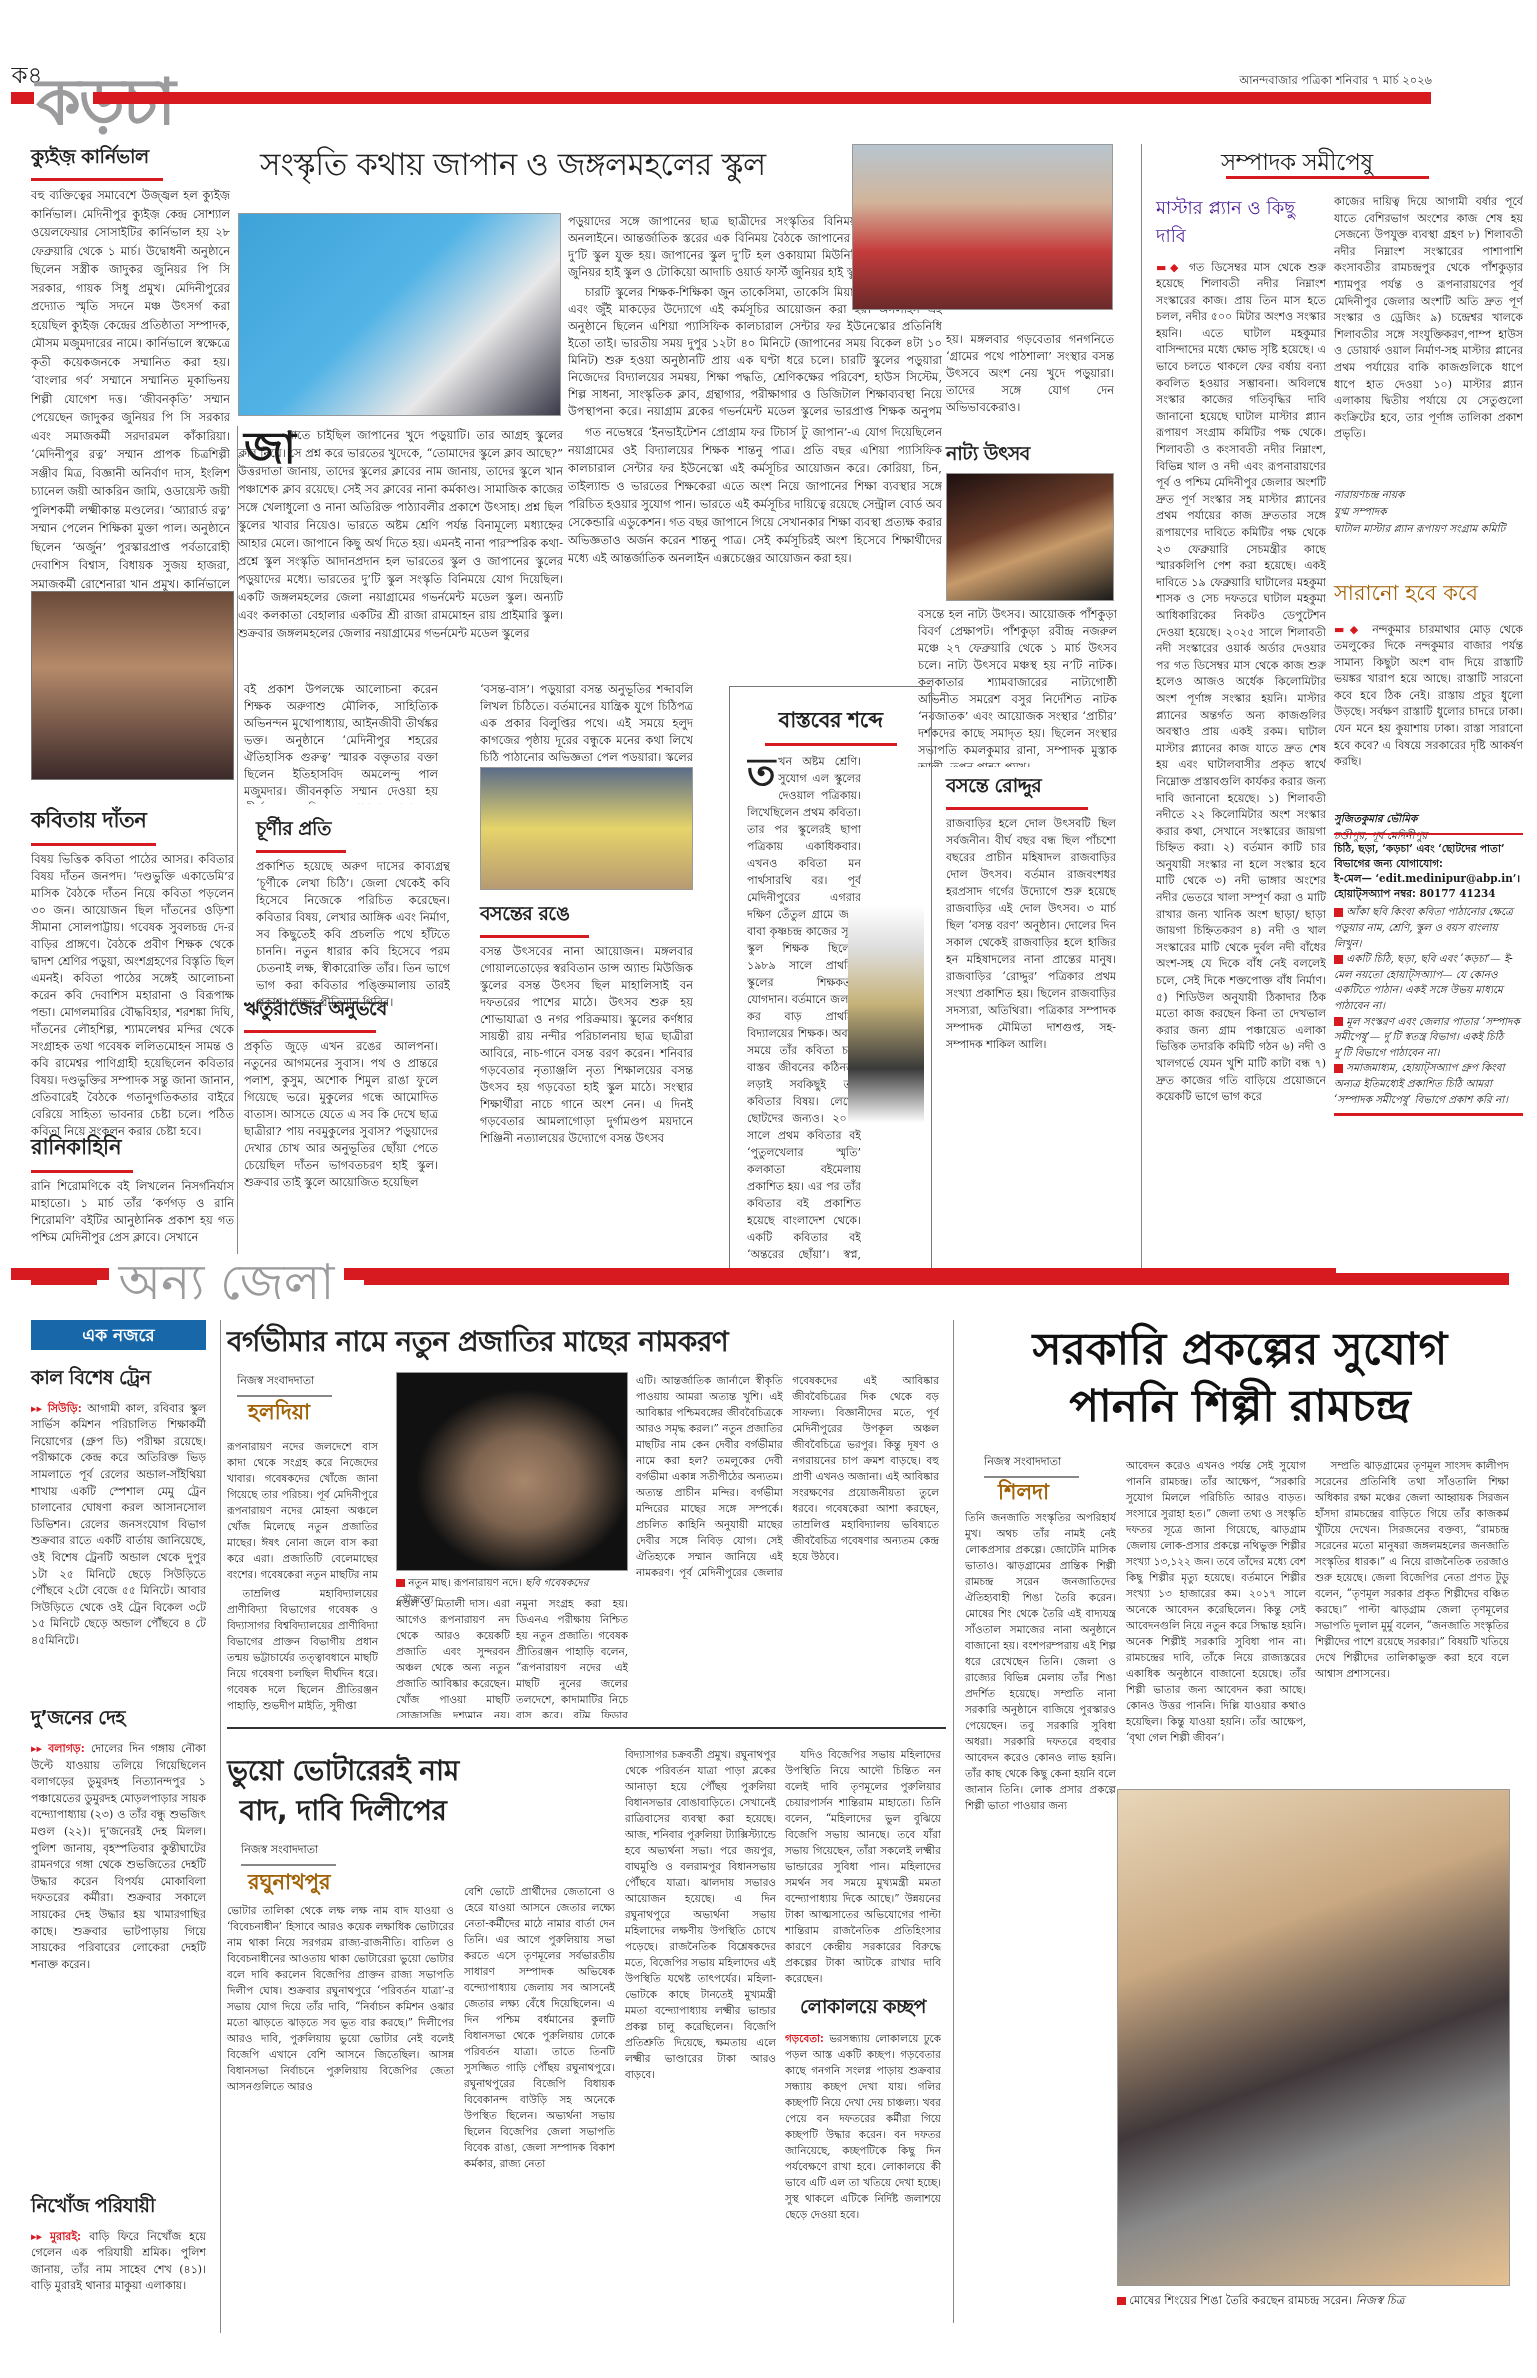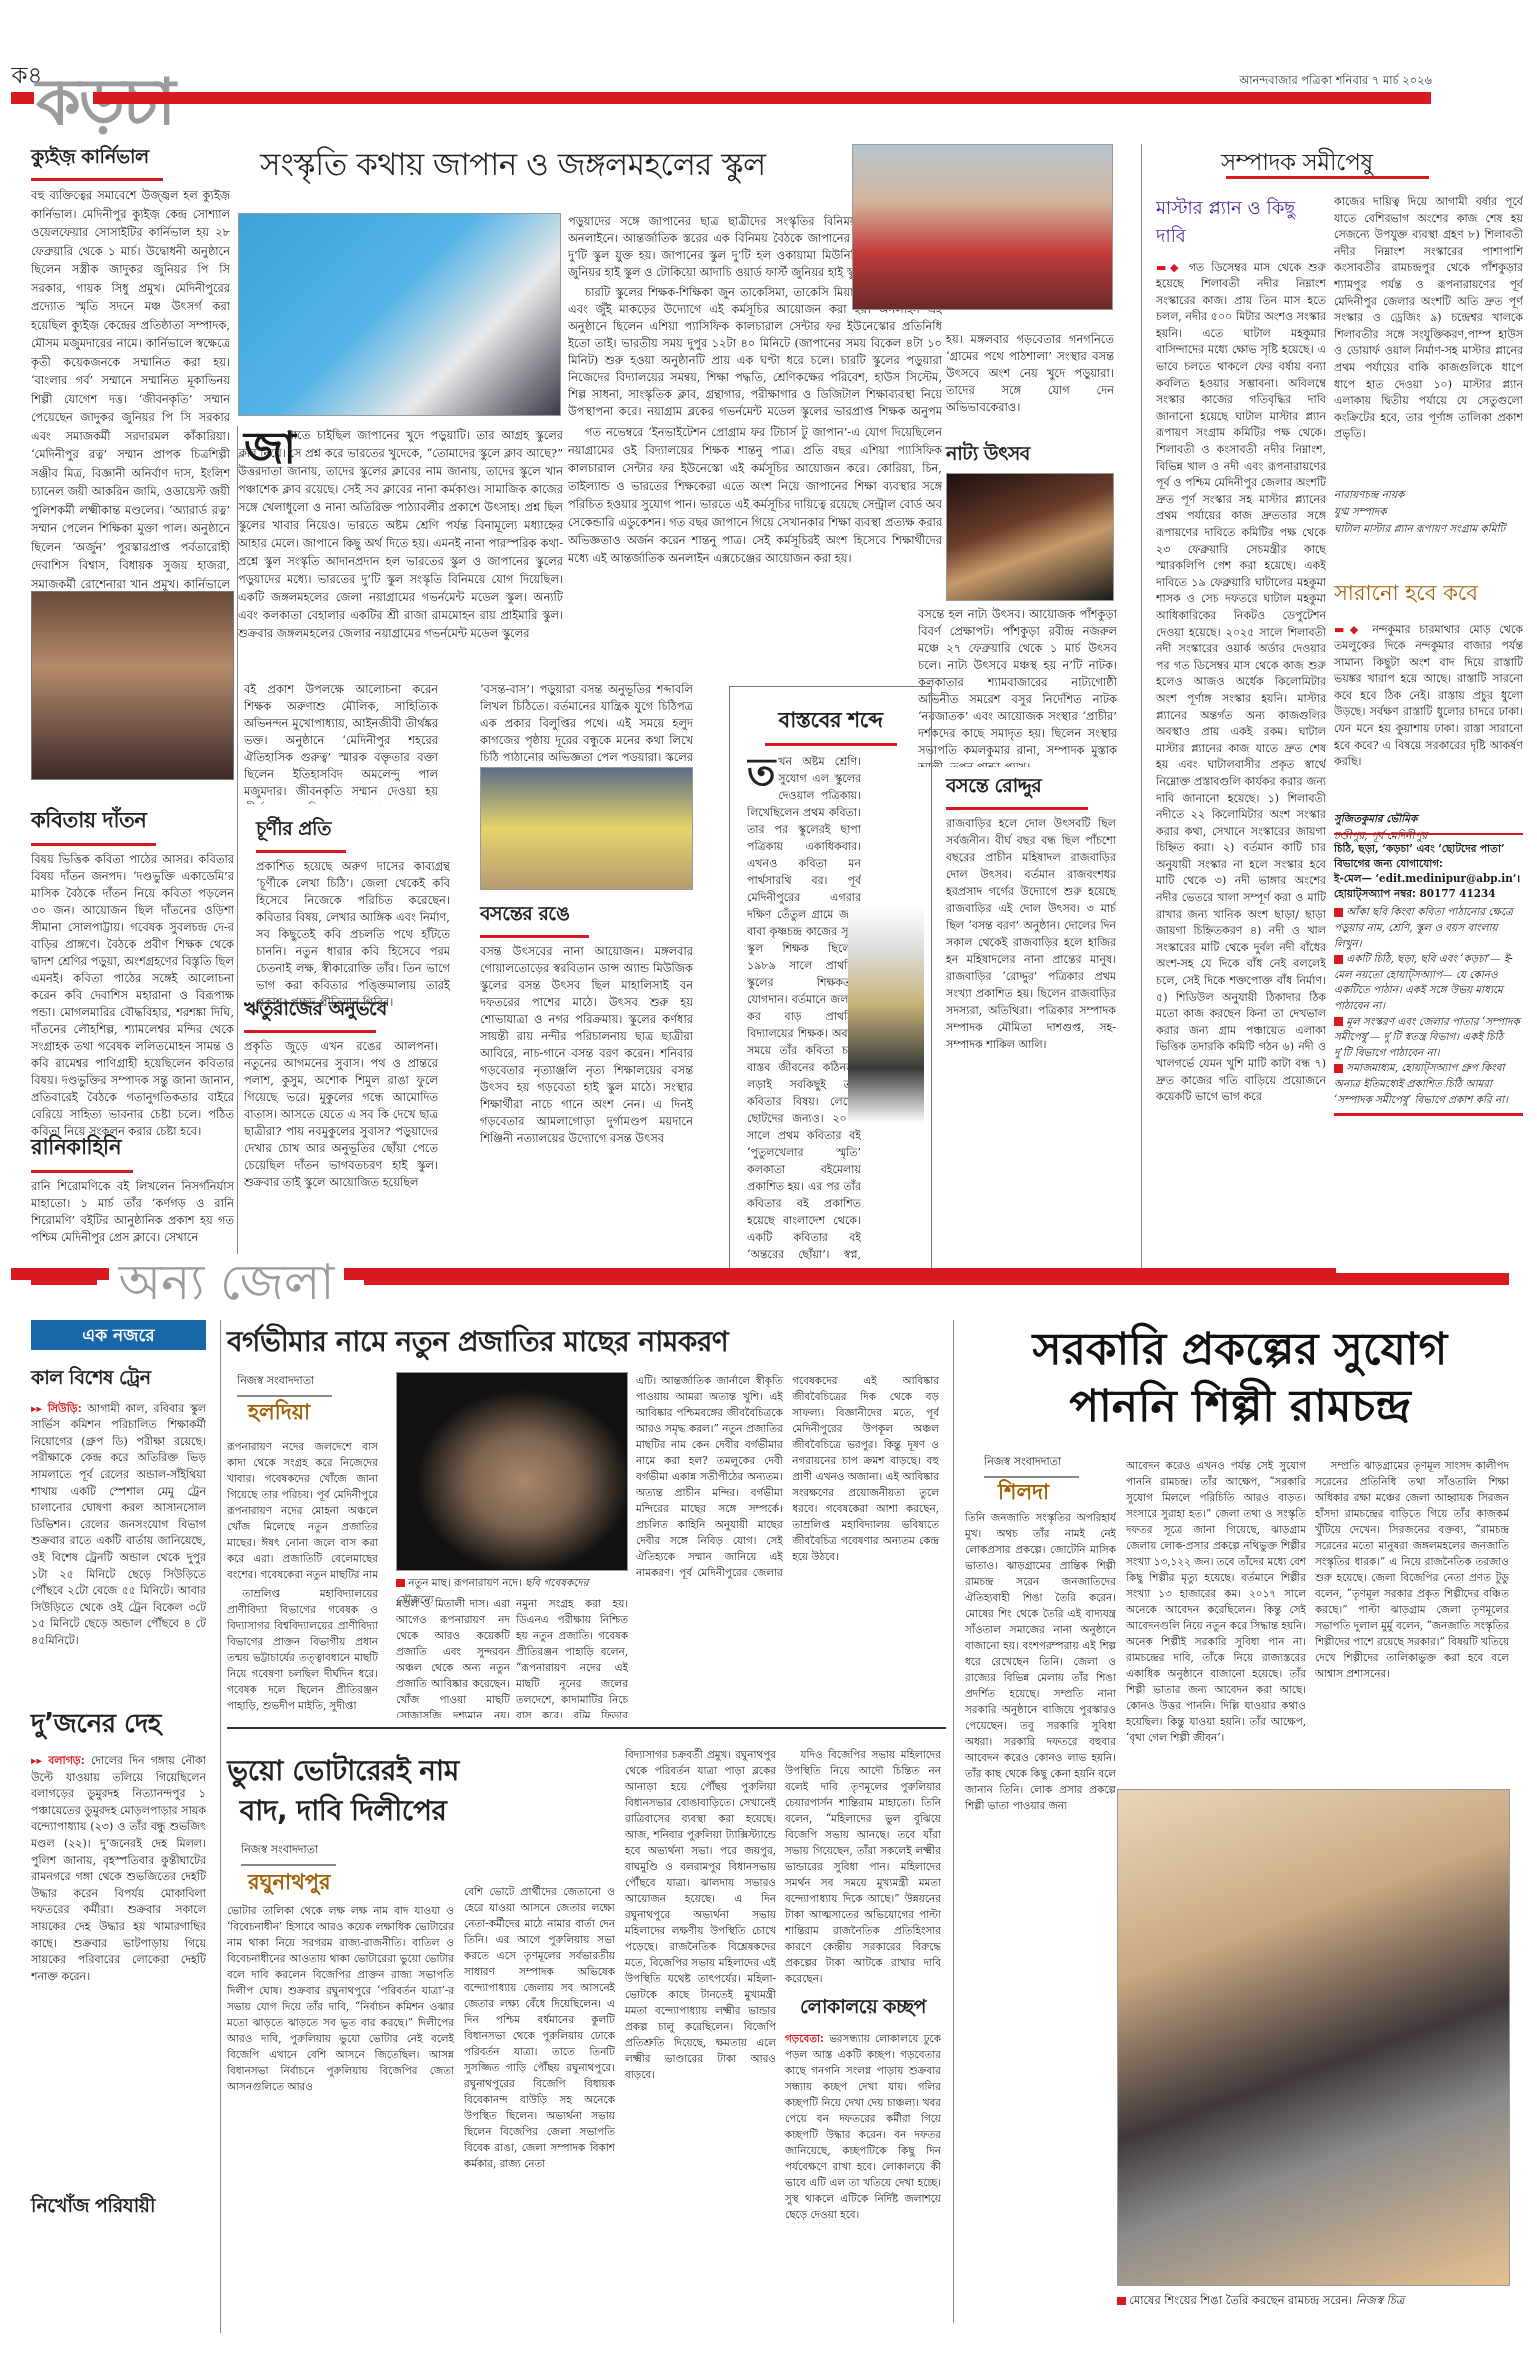--- a/index.html
+++ b/index.html
@@ -156,29 +156,34 @@
 <div class="abs" style="left:31px;top:1320px;width:175px;height:30px;background:#1867a8;color:#fff;font-family:'DejaVu Sans',sans-serif;font-weight:700;font-size:17px;text-align:center;line-height:30px">এক নজরে</div>
 <div class="abs" style="left:31px;top:1363px;width:175px">
   <div class="h-sec" style="font-size:19px">কাল বিশেষ ট্রেন</div>
   <div class="txt" style="font-size:11px;line-height:16.6px;height:293px;margin-top:5.7px">
     <span class="arrow">▸▸</span>
     <span class="red">সিউড়ি:</span>
     <span>আগামী কাল, রবিবার স্কুল সার্ভিস কমিশন পরিচালিত শিক্ষাকর্মী নিয়োগের (গ্রুপ ডি) পরীক্ষা রয়েছে। পরীক্ষাকে কেন্দ্র করে অতিরিক্ত ভিড় সামলাতে পূর্ব রেলের অন্ডাল-সাঁইথিয়া শাখায় একটি স্পেশাল মেমু ট্রেন চালানোর ঘোষণা করল আসানসোল ডিভিশন। রেলের জনসংযোগ বিভাগ শুক্রবার রাতে একটি বার্তায় জানিয়েছে, ওই বিশেষ ট্রেনটি অন্ডাল থেকে দুপুর ১টা ২৫ মিনিটে ছেড়ে সিউড়িতে পৌঁছবে ২টো বেজে ৫৫ মিনিটে। আবার সিউড়িতে থেকে ওই ট্রেন বিকেল ৩টে ১৫ মিনিটে ছেড়ে অন্ডাল পৌঁছবে ৪ টে ৪৫মিনিটে।</span>
   </div>
 </div>
 <div class="abs" style="left:31px;top:1703px;width:175px">
-  <div class="h-sec" style="font-size:26px">দু’জনের দেহ</div>
+  <div class="h-sec" style="font-size:19px">দু’জনের দেহ</div>
   <div class="txt" style="font-size:11px;line-height:16.6px;height:407px;margin-top:6px">
     <span class="arrow">▸▸</span>
     <span class="red">বলাগড়:</span>
     <span>দোলের দিন গঙ্গায় নৌকা উল্টে যাওয়ায় তলিয়ে গিয়েছিলেন বলাগড়ের ডুমুরদহ নিত্যানন্দপুর ১ পঞ্চায়েতের ডুমুরদহ মোড়লপাড়ার সায়ক বন্দ্যোপাধ্যায় (২৩) ও তাঁর বন্ধু শুভজিৎ মণ্ডল (২২)। দু’জনেরই দেহ মিলল। পুলিশ জানায়, বৃহস্পতিবার কুন্তীঘাটের রামনগরে গঙ্গা থেকে শুভজিতের দেহটি উদ্ধার করেন বিপর্যয় মোকাবিলা দফতরের কর্মীরা। শুক্রবার সকালে সায়কের দেহ উদ্ধার হয় খামারগাছির কাছে। শুক্রবার ভাটপাড়ায় গিয়ে সায়কের পরিবারের লোকেরা দেহটি শনাক্ত করেন।</span>
   </div>
 </div>
 <div class="abs" style="left:31px;top:2191px;width:175px">
   <div class="h-sec" style="font-size:19px">নিখোঁজ পরিযায়ী</div>
+  <div class="txt" style="font-size:11px;line-height:16.6px;height:104px;margin-top:5.7px">
+    <span class="arrow">▸▸</span>
+    <span class="red">মুরারই:</span>
+    <span>বাড়ি ফিরে নিখোঁজ হয়ে গেলেন এক পরিযায়ী শ্রমিক। পুলিশ জানায়, তাঁর নাম সাহেব শেখ (৪১)। বাড়ি মুরারই থানার মাকুয়া এলাকায়।</span>
+  </div>
 </div>
 <div class="vline" style="left:220px;top:1320px;height:1013px"></div>
 
 <div class="abs h-sec" style="left:227px;top:1320px;width:719px;font-size:28px">বর্গভীমার নামে নতুন প্রজাতির মাছের নামকরণ</div>
 <div class="abs" style="left:237px;top:1372px;font-size:11px;border-bottom:2.8px double #888;padding-bottom:3.8px;width:95px">নিজস্ব সংবাদদাতা</div>
 <div class="abs dateline" style="left:248px;top:1396px;font-size:21px">হলদিয়া</div>
 <div class="abs txt" style="left:227px;top:1438px;width:151px;height:142px;font-size:10.4px;line-height:16px">রূপনারায়ণ নদের জলদেশে বাস কাদা থেকে সংগ্রহ করে নিজেদের খাবার। গবেষকদের খোঁজে জানা গিয়েছে তার পরিচয়। পূর্ব মেদিনীপুরে রূপনারায়ণ নদের মোহনা অঞ্চলে খোঁজ মিলেছে নতুন প্রজাতির মাছের। ঈষৎ নোনা জলে বাস করা করে এরা। প্রজাতিটি বেলেমাছের বংশের। গবেষকেরা নতুন মাছটির নাম দিয়েছেন, ‘হুটিস বর্গভীমাই’। তমলুকের প্রাচীন দেবী বর্গভীমার নামে। জেলার বিজ্ঞানীদের এই আবিষ্কার আন্তর্জাতিক জার্নাল ‘জুট্যাক্সা’য় প্রকাশিত হয়েছে।</div>
 <div class="photo" style="left:396px;top:1372px;width:232px;height:199px;background:radial-gradient(ellipse at 55% 55%,#a8866a 0%,#7d6450 30%,#111 60%)"></div>
 <div class="abs cap" style="left:396px;top:1574px;width:232px;font-size:10.4px">
   <span class="sq"></span><span>নতুন মাছ। রূপনারায়ণ নদে।</span>

